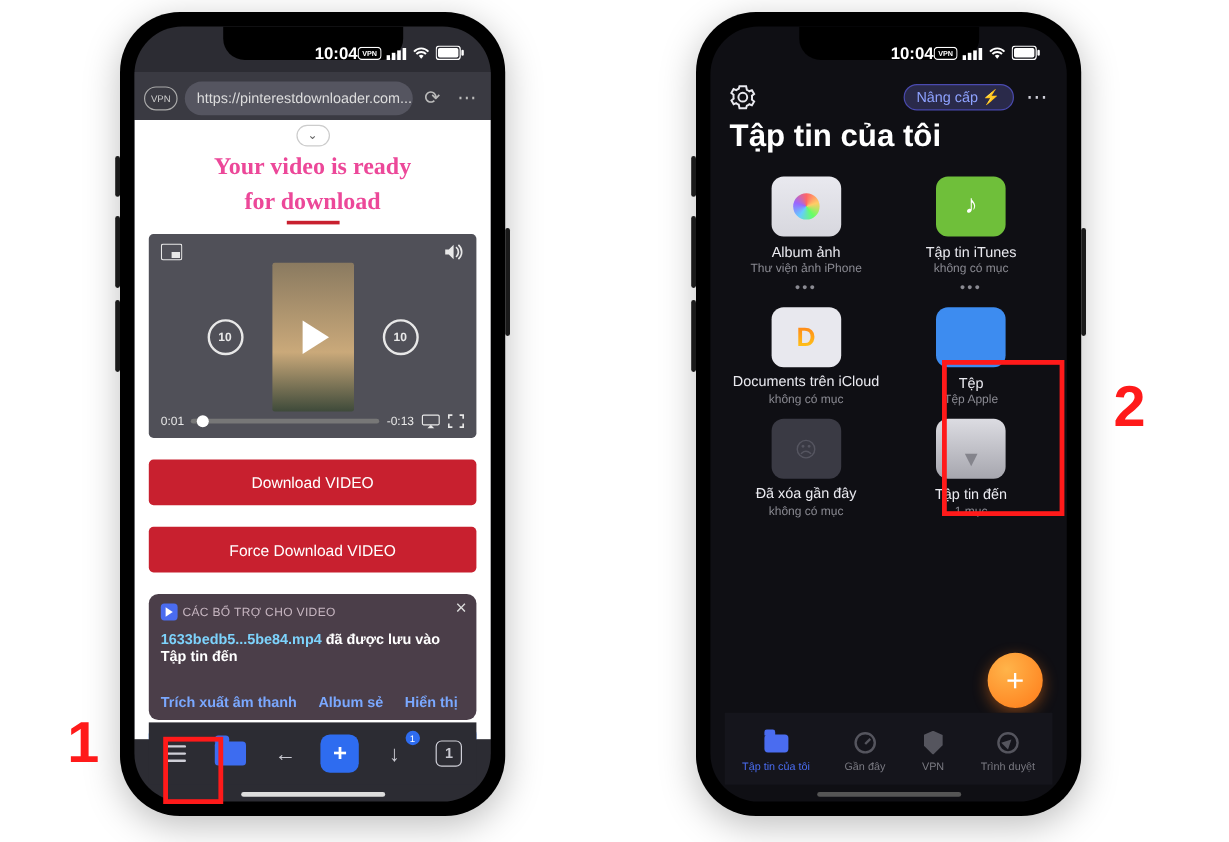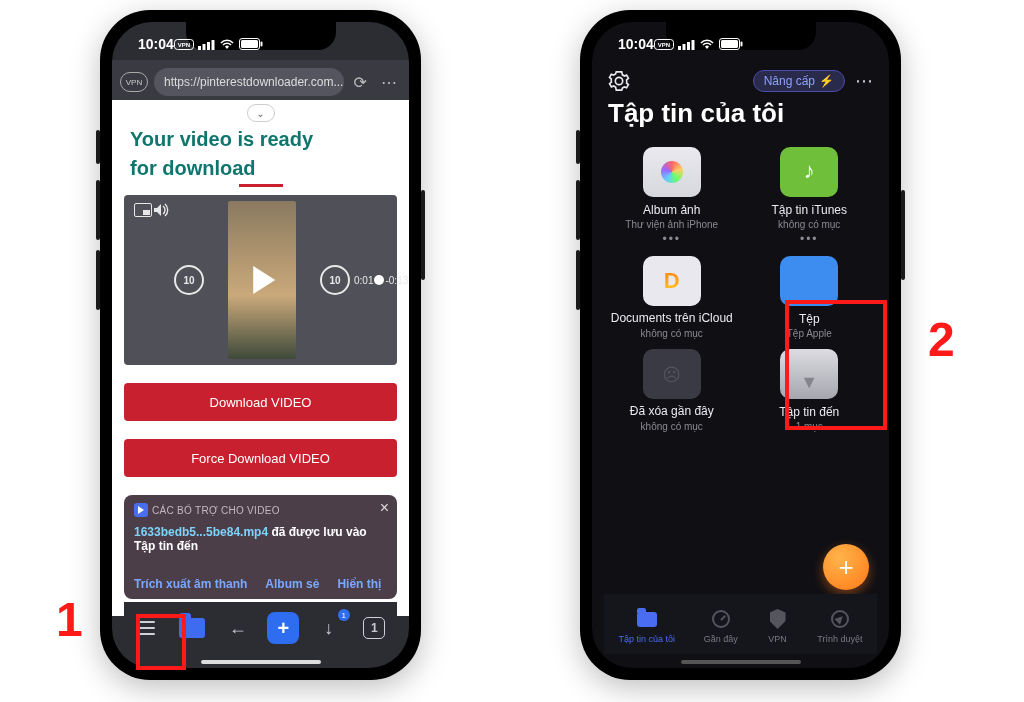--- a/index.html
+++ b/index.html
@@ -16,35 +16,35 @@
   .sidebtn.l1 { left:-4px; top:120px; width:4px; height:34px; }
   .sidebtn.l2 { left:-4px; top:170px; width:4px; height:60px; }
   .sidebtn.l3 { left:-4px; top:240px; width:4px; height:60px; }
   .sidebtn.r1 { right:-4px; top:180px; width:4px; height:90px; }
   .screen { width:100%; height:100%; background:#fff; border-radius:40px; overflow:hidden; position:relative; }
   .screen.dark { background:#0f0f14; }
   
   .notch { position:absolute; top:0; left:50%; transform:translateX(-50%); width:150px; height:28px; background:#000; border-bottom-left-radius:18px; border-bottom-right-radius:18px; z-index:50; }
 
   
-  .status { height:44px; display:flex; justify-content:flex-start; align-items:center; padding:0 22px 0 26px; font-size:14px; font-weight:600; color:#fff; position:relative; z-index:60; }
+  .status { height:44px; display:flex; justify-content:flex-end; align-items:center; padding:0 22px 0 26px; font-size:14px; font-weight:600; color:#fff; position:relative; z-index:60; }
   .status .right-icons { display:flex; gap:4px; align-items:center; font-size:11px; }
 
   
   .browser-bar { height:40px; background:#3a3a42; display:flex; align-items:center; padding:0 8px; gap:6px; margin-top:-6px; padding-top:4px;}
   .vpn-badge { width:28px; height:20px; border:1px solid #aaa; border-radius:10px; font-size:8px; color:#ccc; display:flex; align-items:center; justify-content:center; }
   .url-pill { flex:1; background:#555560; height:28px; border-radius:14px; color:#ddd; font-size:12px; display:flex; align-items:center; padding:0 10px; overflow:hidden; white-space:nowrap; }
   .reload, .more-dots { color:#bbb; font-size:16px; padding:0 4px; }
 
   .page { background:#fff; height: calc(100% - 44px - 34px - 52px); overflow:hidden; }
   .chevron-pill { width:28px; height:18px; border:1px solid #ccc; border-radius:12px; margin:4px auto 2px; display:flex; align-items:center; justify-content:center; color:#666; font-size:10px; }
   .red-line { width:44px; height:3px; background:#c8202f; margin:2px auto 8px; }
-  .headline { font-weight:800; font-size:20px; line-height:1.15; padding: 4px 18px 2px; color:#0f766e; }
-
-  .video-box { margin:4px 12px 8px; background:#505058; border-radius:4px; padding:6px; position:relative; height:170px; display:flex; flex-direction:row; }
+  .headline { text-align:center; font-weight:800; font-size:20px; line-height:1.15; padding: 4px 18px 2px; color:#ec4899;font-family:Liberation Serif, serif; }
+
+  .video-box { margin:4px 12px 8px; background:#505058; border-radius:4px; padding:6px; position:relative; height:170px; display:flex; flex-direction:column; }
   .video-top { display:flex; justify-content:space-between; color:#e8e8e8; font-size:12px; padding:2px 4px; }
   .video-body { flex:1; position:relative; display:flex; align-items:center; justify-content:center; gap:24px; }
   .thumb { width:68px; height:100%; background:linear-gradient(#8a7a60,#caa97a 60%,#3e4a3a); border-radius:2px; }
   .play-btn { width:0; height:0; border-left:22px solid #fff; border-top:14px solid transparent; border-bottom:14px solid transparent; position:absolute; left:50%; top:50%; transform:translate(-40%,-50%); }
   .seek-icon { width:30px; height:30px; border:2px solid #e8e8e8; border-radius:50%; display:flex; align-items:center; justify-content:center; color:#e8e8e8; font-size:10px; font-weight:600; }
   .video-bottom { display:flex; align-items:center; gap:6px; color:#e8e8e8; font-size:10px; padding:2px 4px; }
   .progress { flex:1; height:4px; background:#777; border-radius:2px; position:relative; }
   .progress .knob { position:absolute; left:6%; top:50%; transform:translate(-50%,-50%); width:10px; height:10px; background:#fff; border-radius:50%; }
 
   .btn-red { margin:18px 12px; height:38px; background:#c8202f; color:#fff; border-radius:4px; display:flex; align-items:center; justify-content:center; font-size:13px; font-weight:500; }

